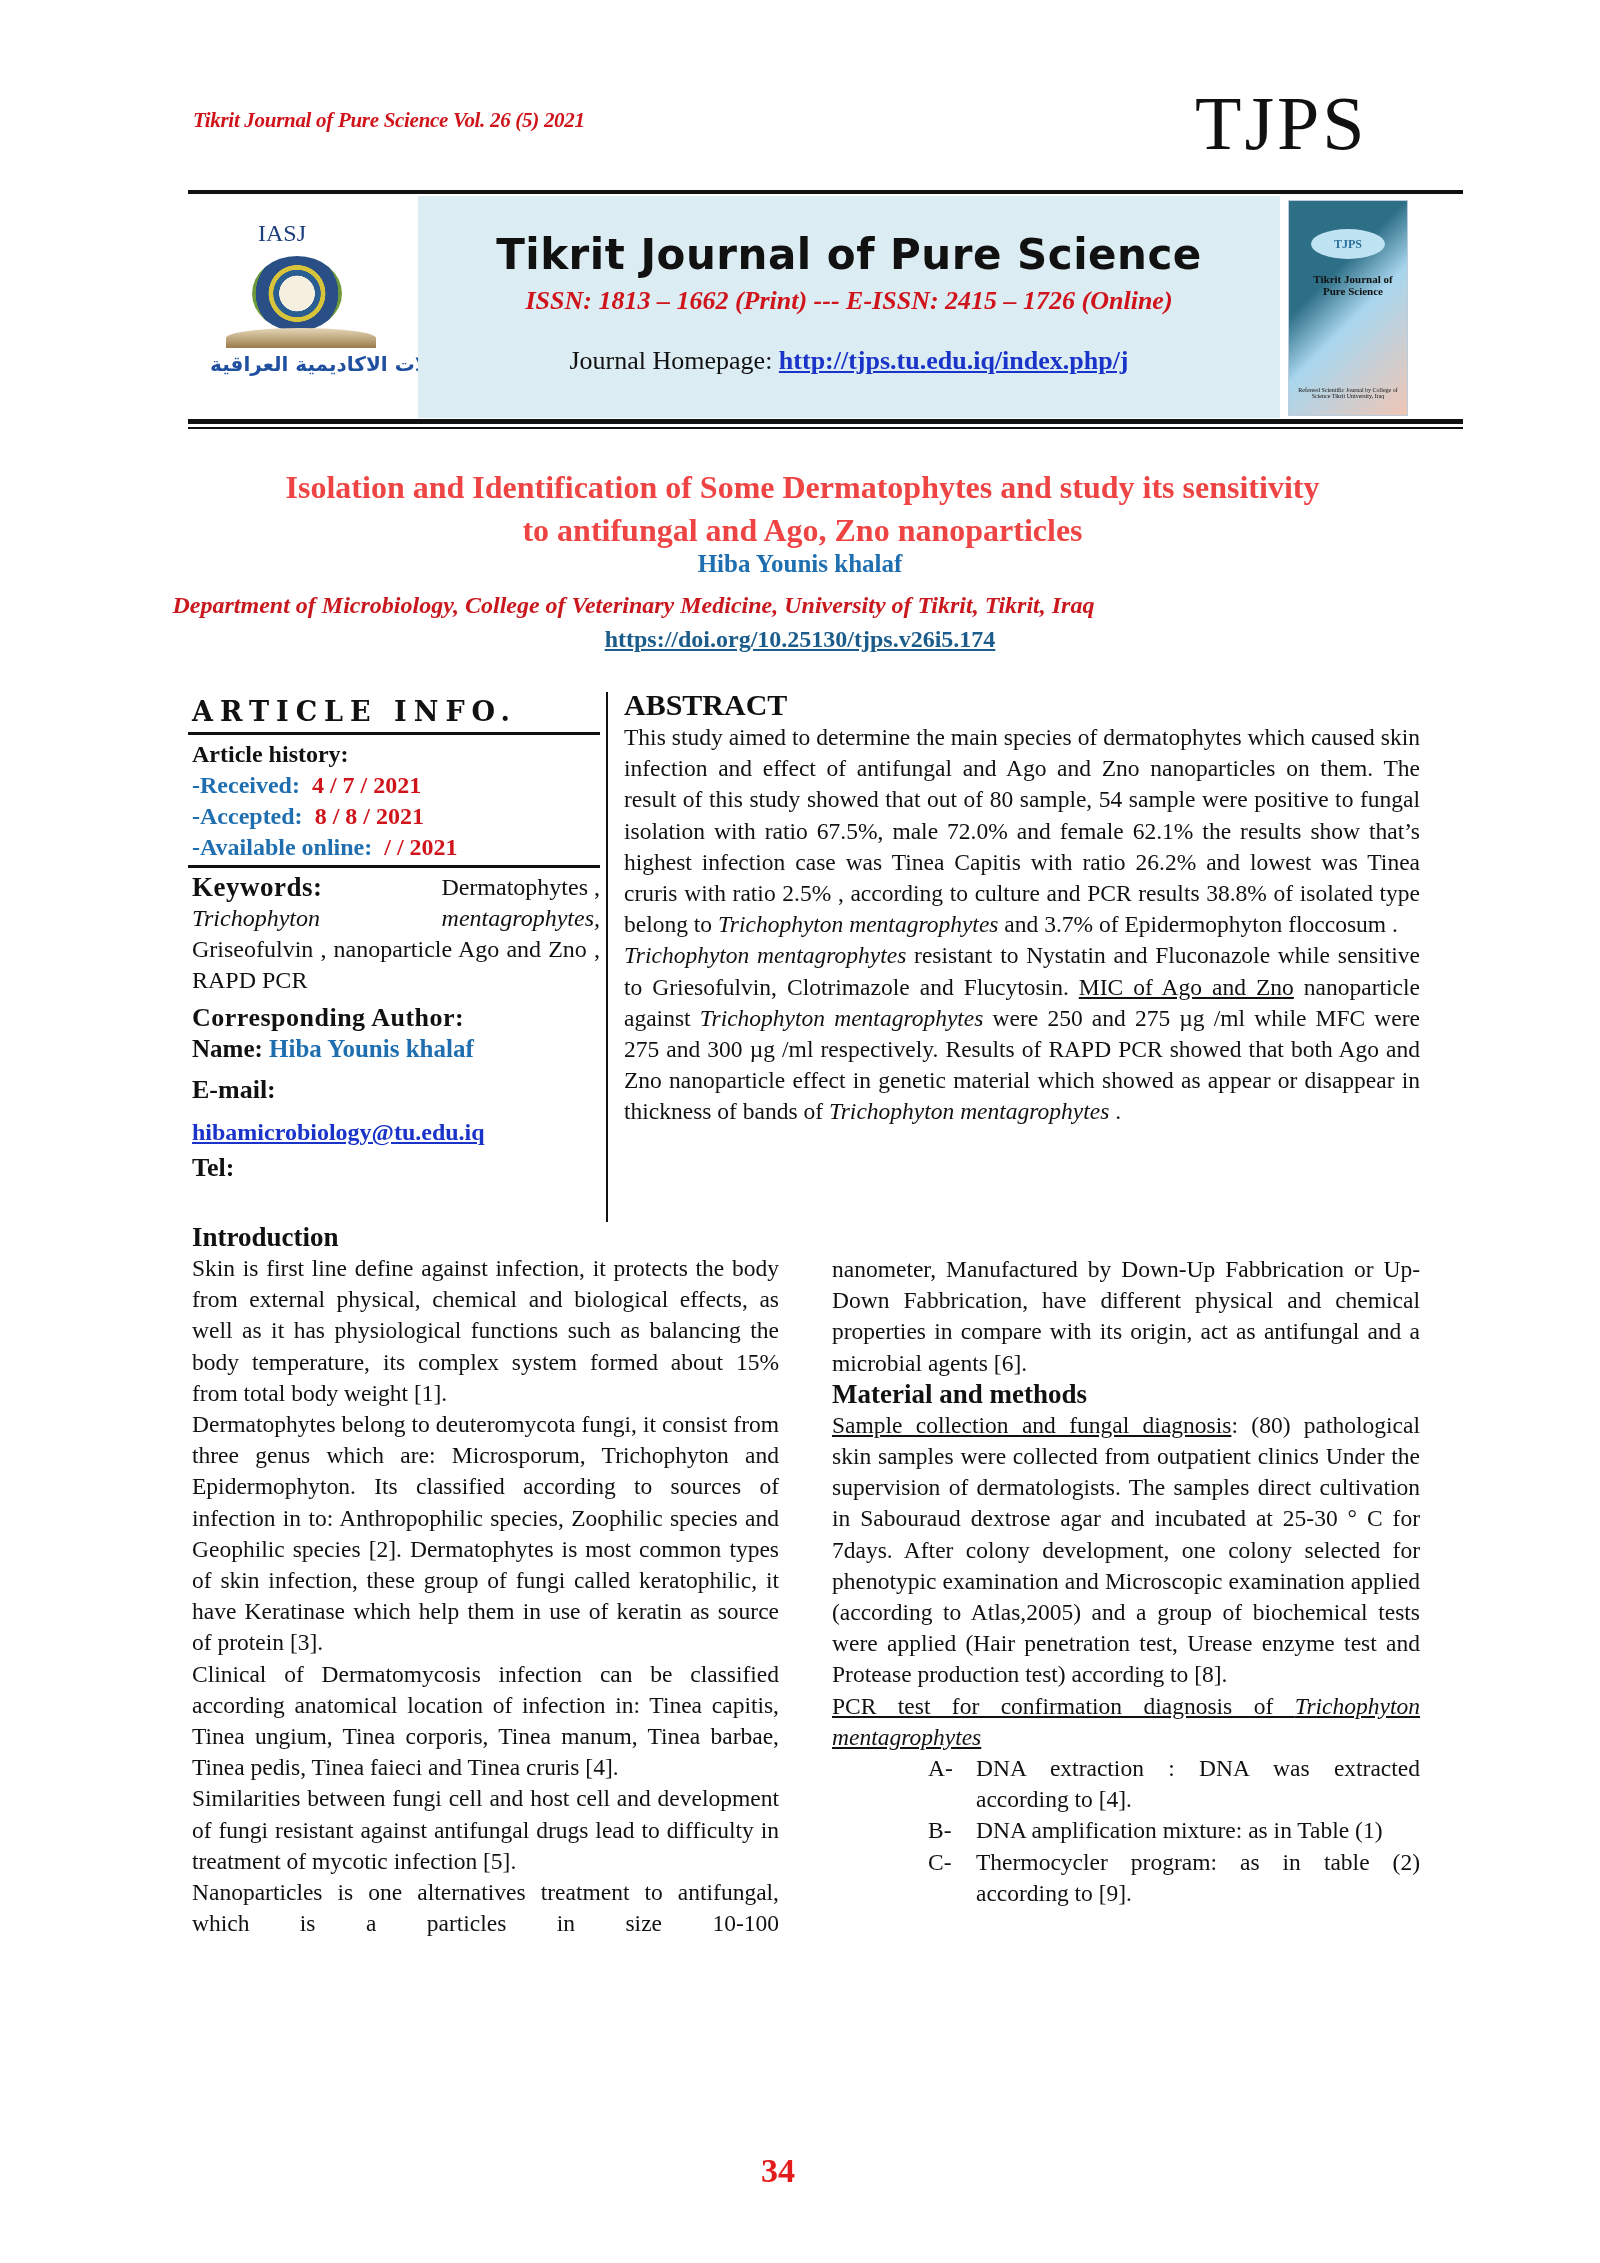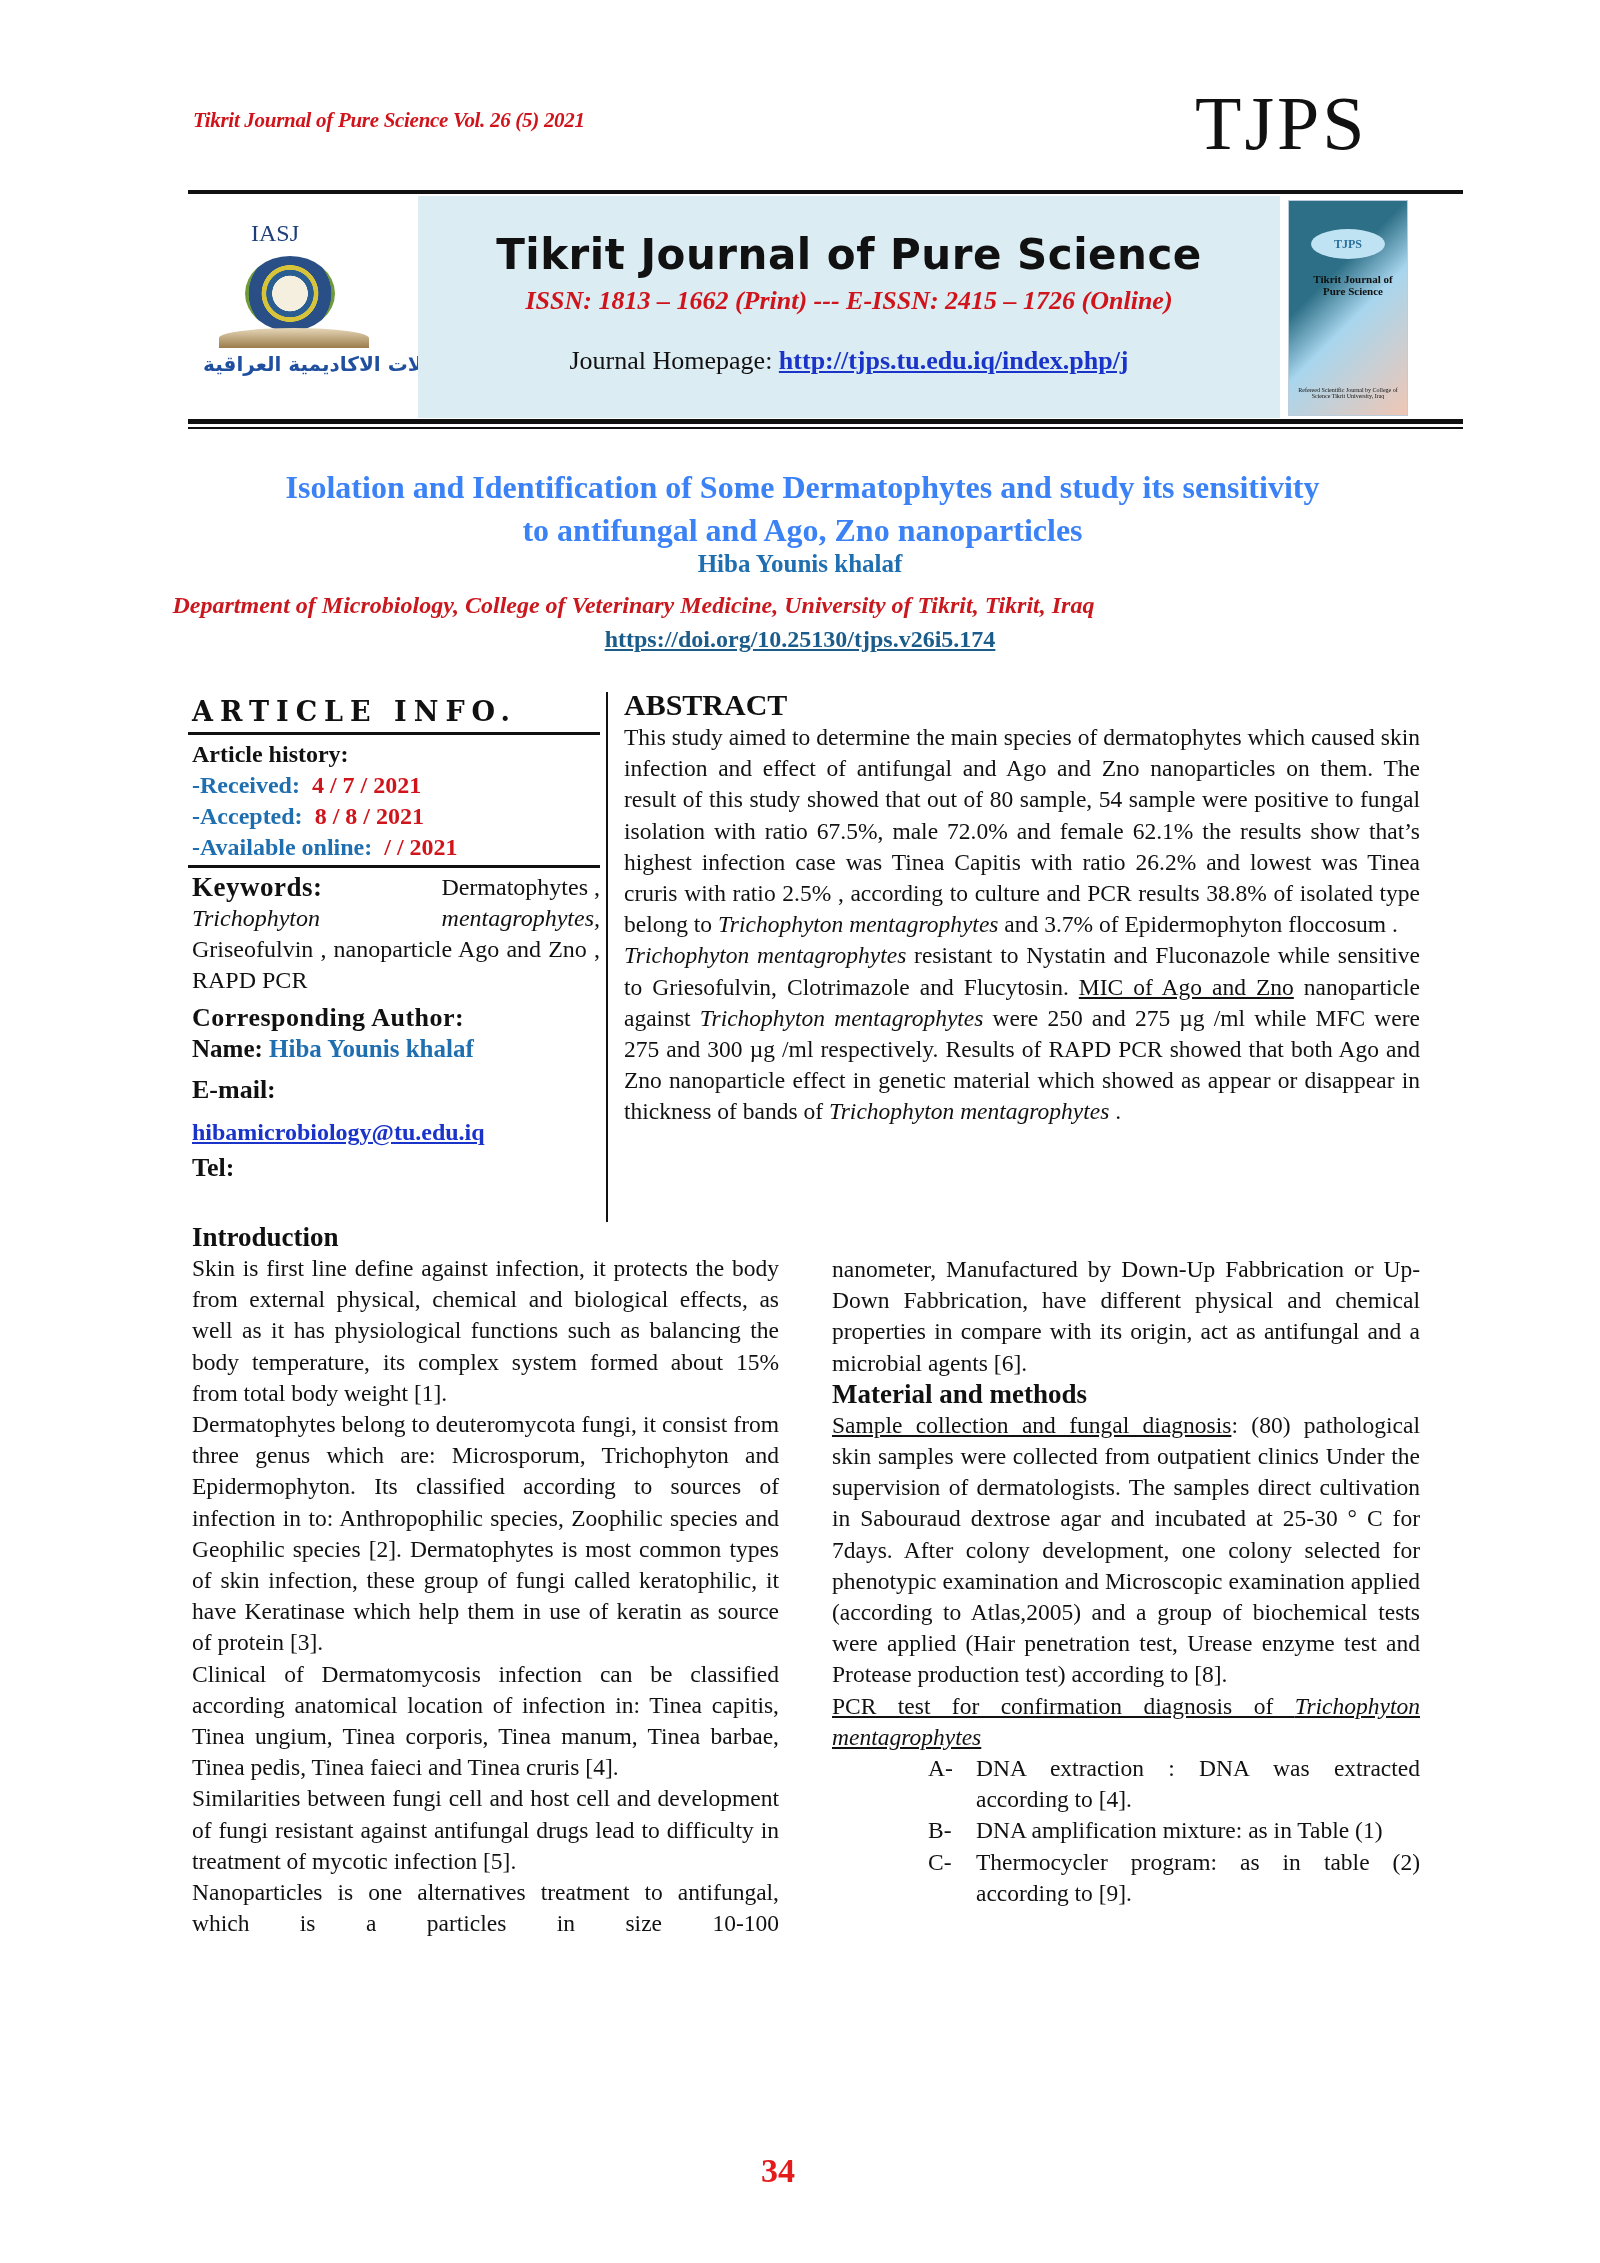--- a/index.html
+++ b/index.html
@@ -9,21 +9,21 @@
   .running-head { position: absolute; left: 193px; top: 108px; font-size: 21px;
                   font-style: italic; font-weight: bold; color: #d0141b; letter-spacing: -0.3px; }
   .tjps-mark { position: absolute; left: 1195px; top: 80px; font-size: 76px;
                font-family: "Liberation Serif", serif; color: #111; letter-spacing: 3px; }
 
   .banner-rule-top { position: absolute; left: 188px; top: 190px; width: 1275px; height: 4px; background: #111; }
   .banner { position: absolute; left: 188px; top: 196px; width: 1275px; height: 222px; }
   .banner-rule-bot1 { position: absolute; left: 188px; top: 419px; width: 1275px; height: 5px; background: #111; }
   .banner-rule-bot2 { position: absolute; left: 188px; top: 427px; width: 1275px; height: 2px; background: #111; }
 
-  .iasj-logo { position: absolute; left: 1px; top: 0; width: 228px; height: 222px; background: #fff; }
+  .iasj-logo { position: absolute; left: 8px; top: 0; width: 228px; height: 222px; background: #fff; }
   .iasj-text { position: absolute; left: 62px; top: 24px; font-size: 24px; color: #1c3f7a; font-family: "Liberation Serif", serif; }
   .iasj-emblem { position: absolute; left: 56px; top: 60px; width: 90px; height: 75px; border-radius: 50%;
                  background: radial-gradient(circle at 50% 50%, #f5efe0 0 30%, #2a5d91 31% 40%, #d8c43a 41% 48%, #2a4f86 49% 70%, #6e9a3a 71%); }
   .iasj-book { position: absolute; left: 30px; top: 132px; width: 150px; height: 20px;
                border-radius: 50% 50% 0 0; background: linear-gradient(#e6d7b8, #9b7c4c); }
   .iasj-arabic { position: absolute; left: 14px; top: 156px; font-size: 20px; font-weight: bold;
                  color: #1f4f9e; font-family: "DejaVu Sans", sans-serif; white-space: nowrap; }
 
   .banner-center { position: absolute; left: 230px; top: 0; width: 862px; height: 222px; background: #dcecf3; }
   .banner-title { position: absolute; left: 0; width: 100%; top: 34px; text-align: center; font-size: 42px;
@@ -34,21 +34,21 @@
   .banner-home a { color: #1a33c9; text-decoration: underline; font-weight: bold; }
 
   .cover { position: absolute; left: 1100px; top: 4px; width: 118px; height: 214px;
            background: linear-gradient(135deg, #2d6f86 0 35%, #a8d6ee 55%, #f0c6b4 100%); border: 1px solid #bcd; }
   .cover-oval { position: absolute; left: 22px; top: 28px; width: 74px; height: 30px; border-radius: 50%;
                 background: #bfe3f3; color: #2a6f9a; font-weight: bold; font-size: 12px; text-align: center; line-height: 30px; }
   .cover-title { position: absolute; left: 14px; top: 72px; width: 100px; font-size: 11px; font-weight: bold; color: #111; text-align: center; }
   .cover-foot { position: absolute; left: 8px; bottom: 16px; width: 102px; font-size: 6px; color: #111; text-align: center; }
 
   .paper-title { position: absolute; left: 190px; width: 1225px; top: 466px; text-align: center;
-                 font-size: 32px; font-weight: bold; line-height: 43px; color: #3b82f6; }
+                 font-size: 32px; font-weight: bold; line-height: 43px; color: #ef4444; }
   .author { position: absolute; left: 0; width: 1600px; top: 550px; text-align: center; font-size: 25px; font-weight: bold; color: #1f6fb0; }
   .affil { position: absolute; left: 0; width: 1267px; top: 592px; text-align: center; font-size: 24px; font-style: italic; color: #c9181e; font-weight: bold; }
   .doi { position: absolute; left: 0; width: 1600px; top: 626px; text-align: center; font-size: 24px; font-weight: bold; }
   .doi a { color: #1b5c8a; text-decoration: underline; }
 
   .info-col { position: absolute; left: 192px; top: 694px; width: 408px; font-size: 24px; }
   .info-head { font-family: "DejaVu Serif", serif; font-weight: bold; font-size: 27px; letter-spacing: 7px; line-height: 36px; }
   .rule { height: 3px; background: #111; margin: 2px 0 4px -4px; width: 412px; }
   .lbl-b { font-weight: bold; }
   .blue { color: #1f6fb0; font-weight: bold; }

